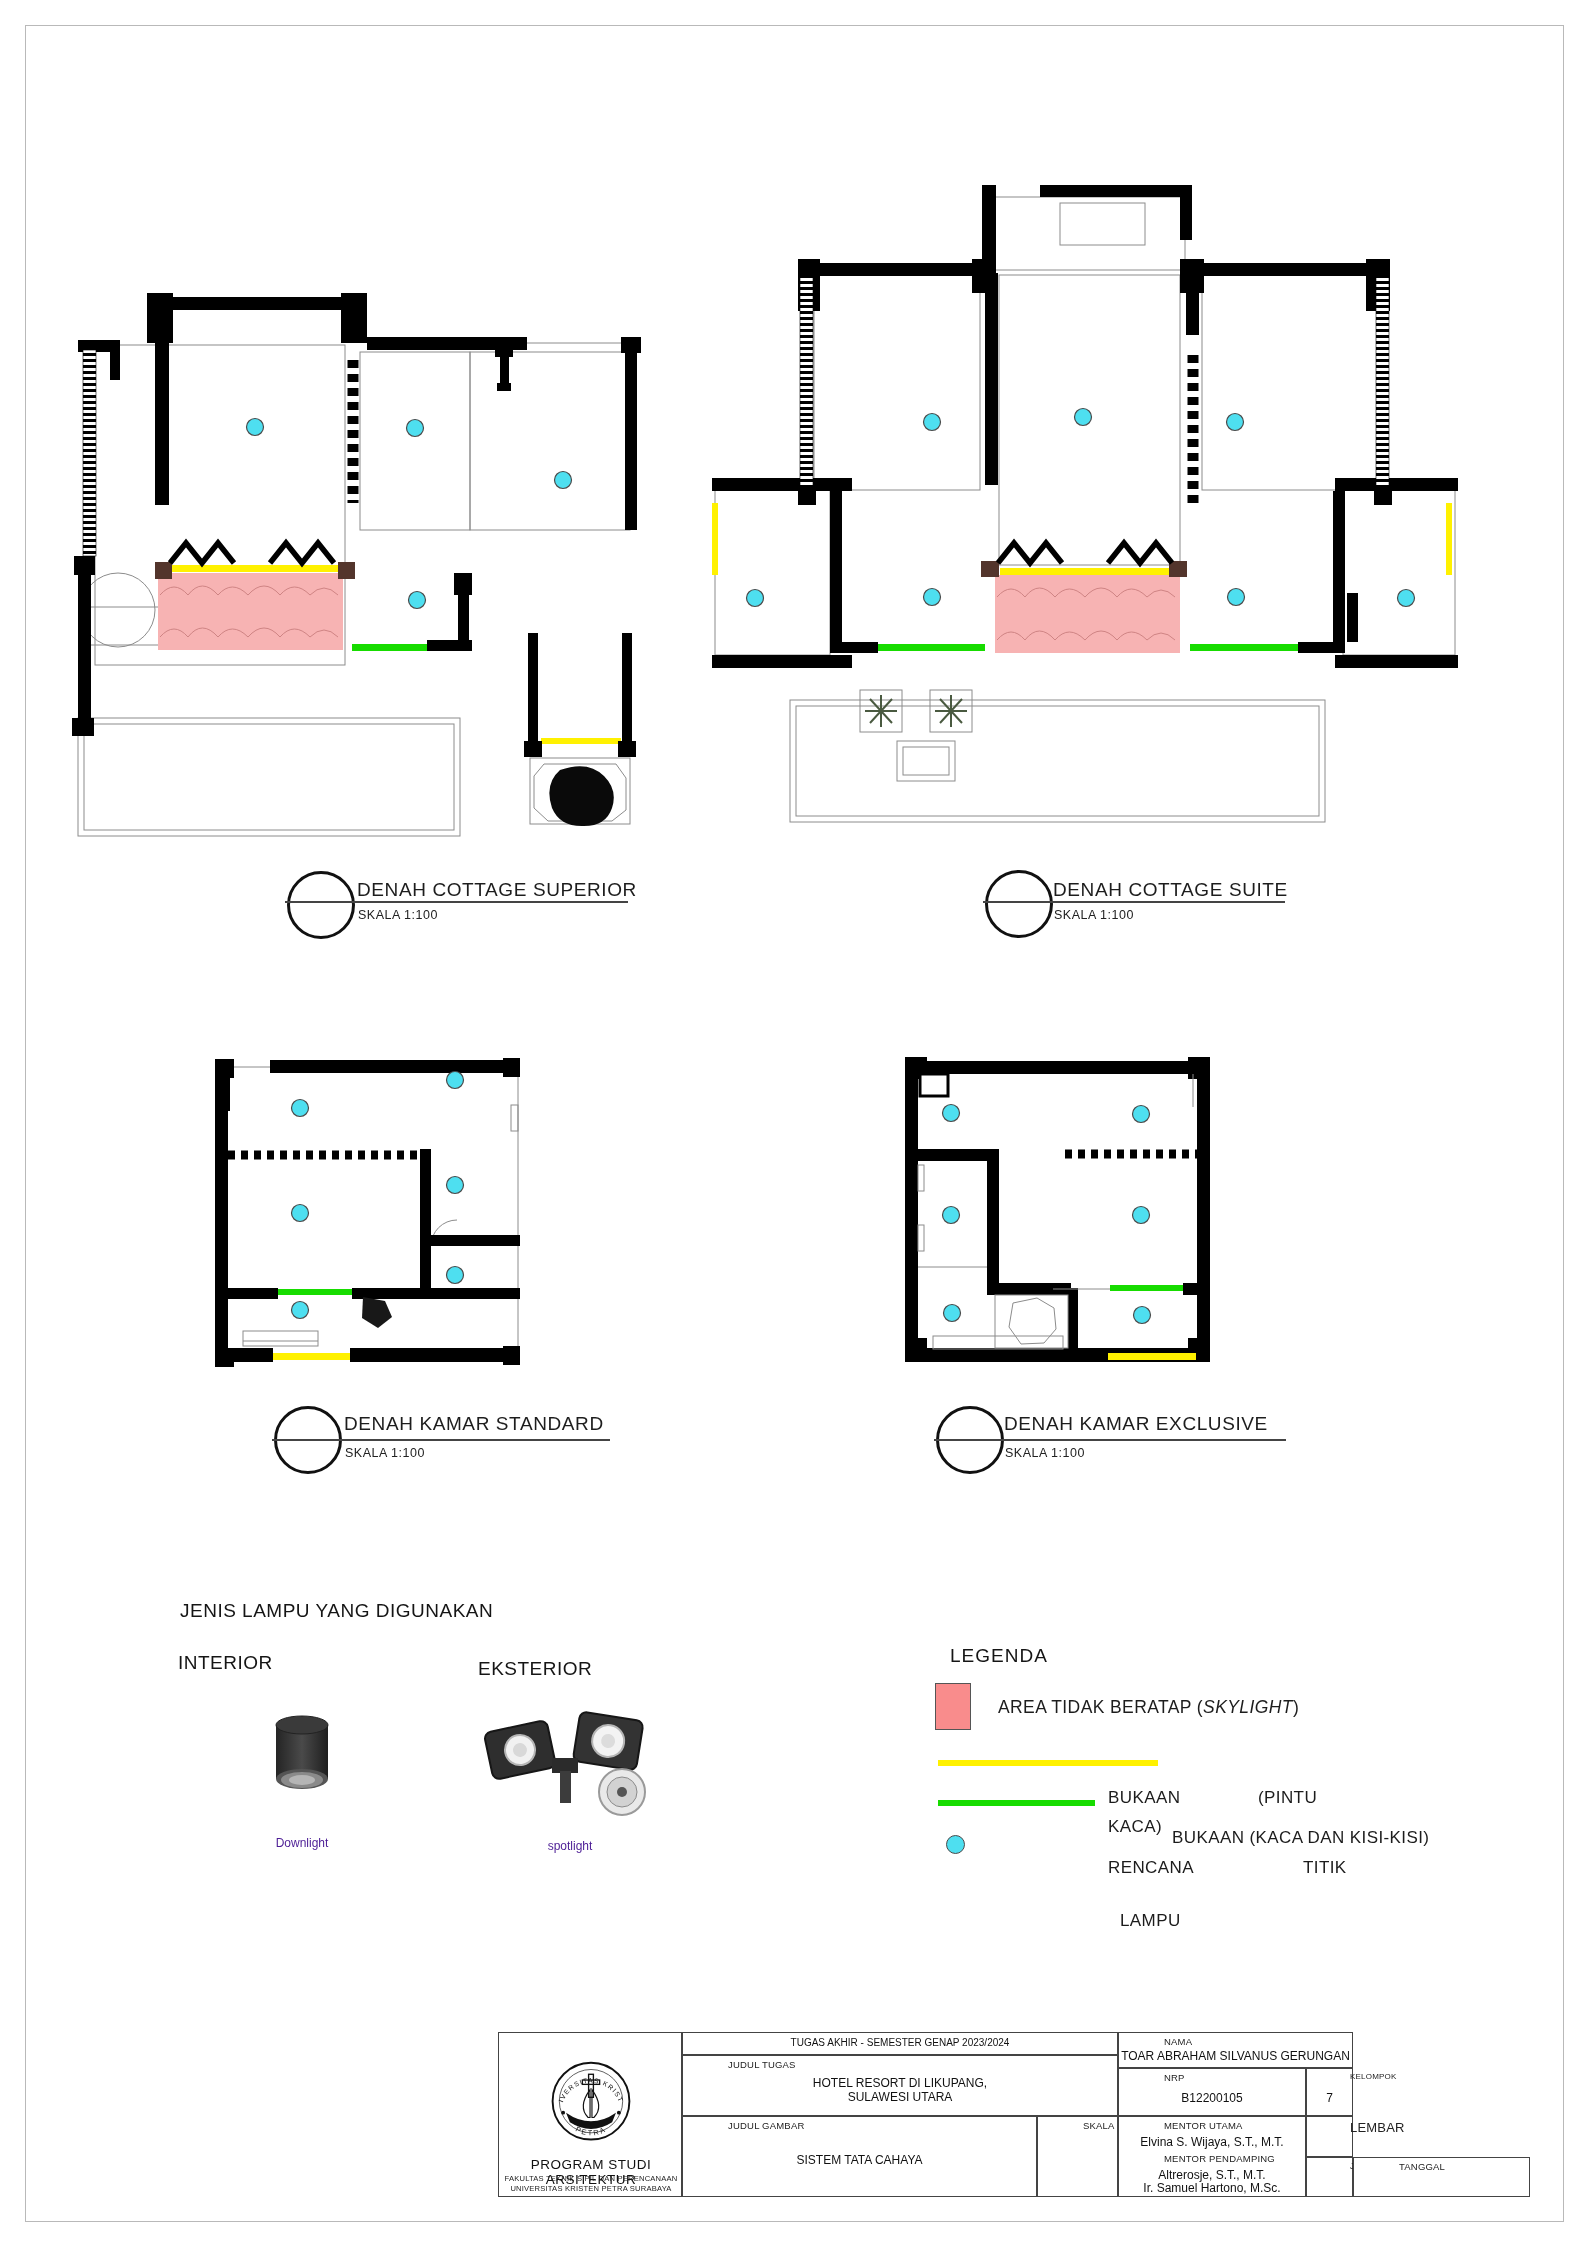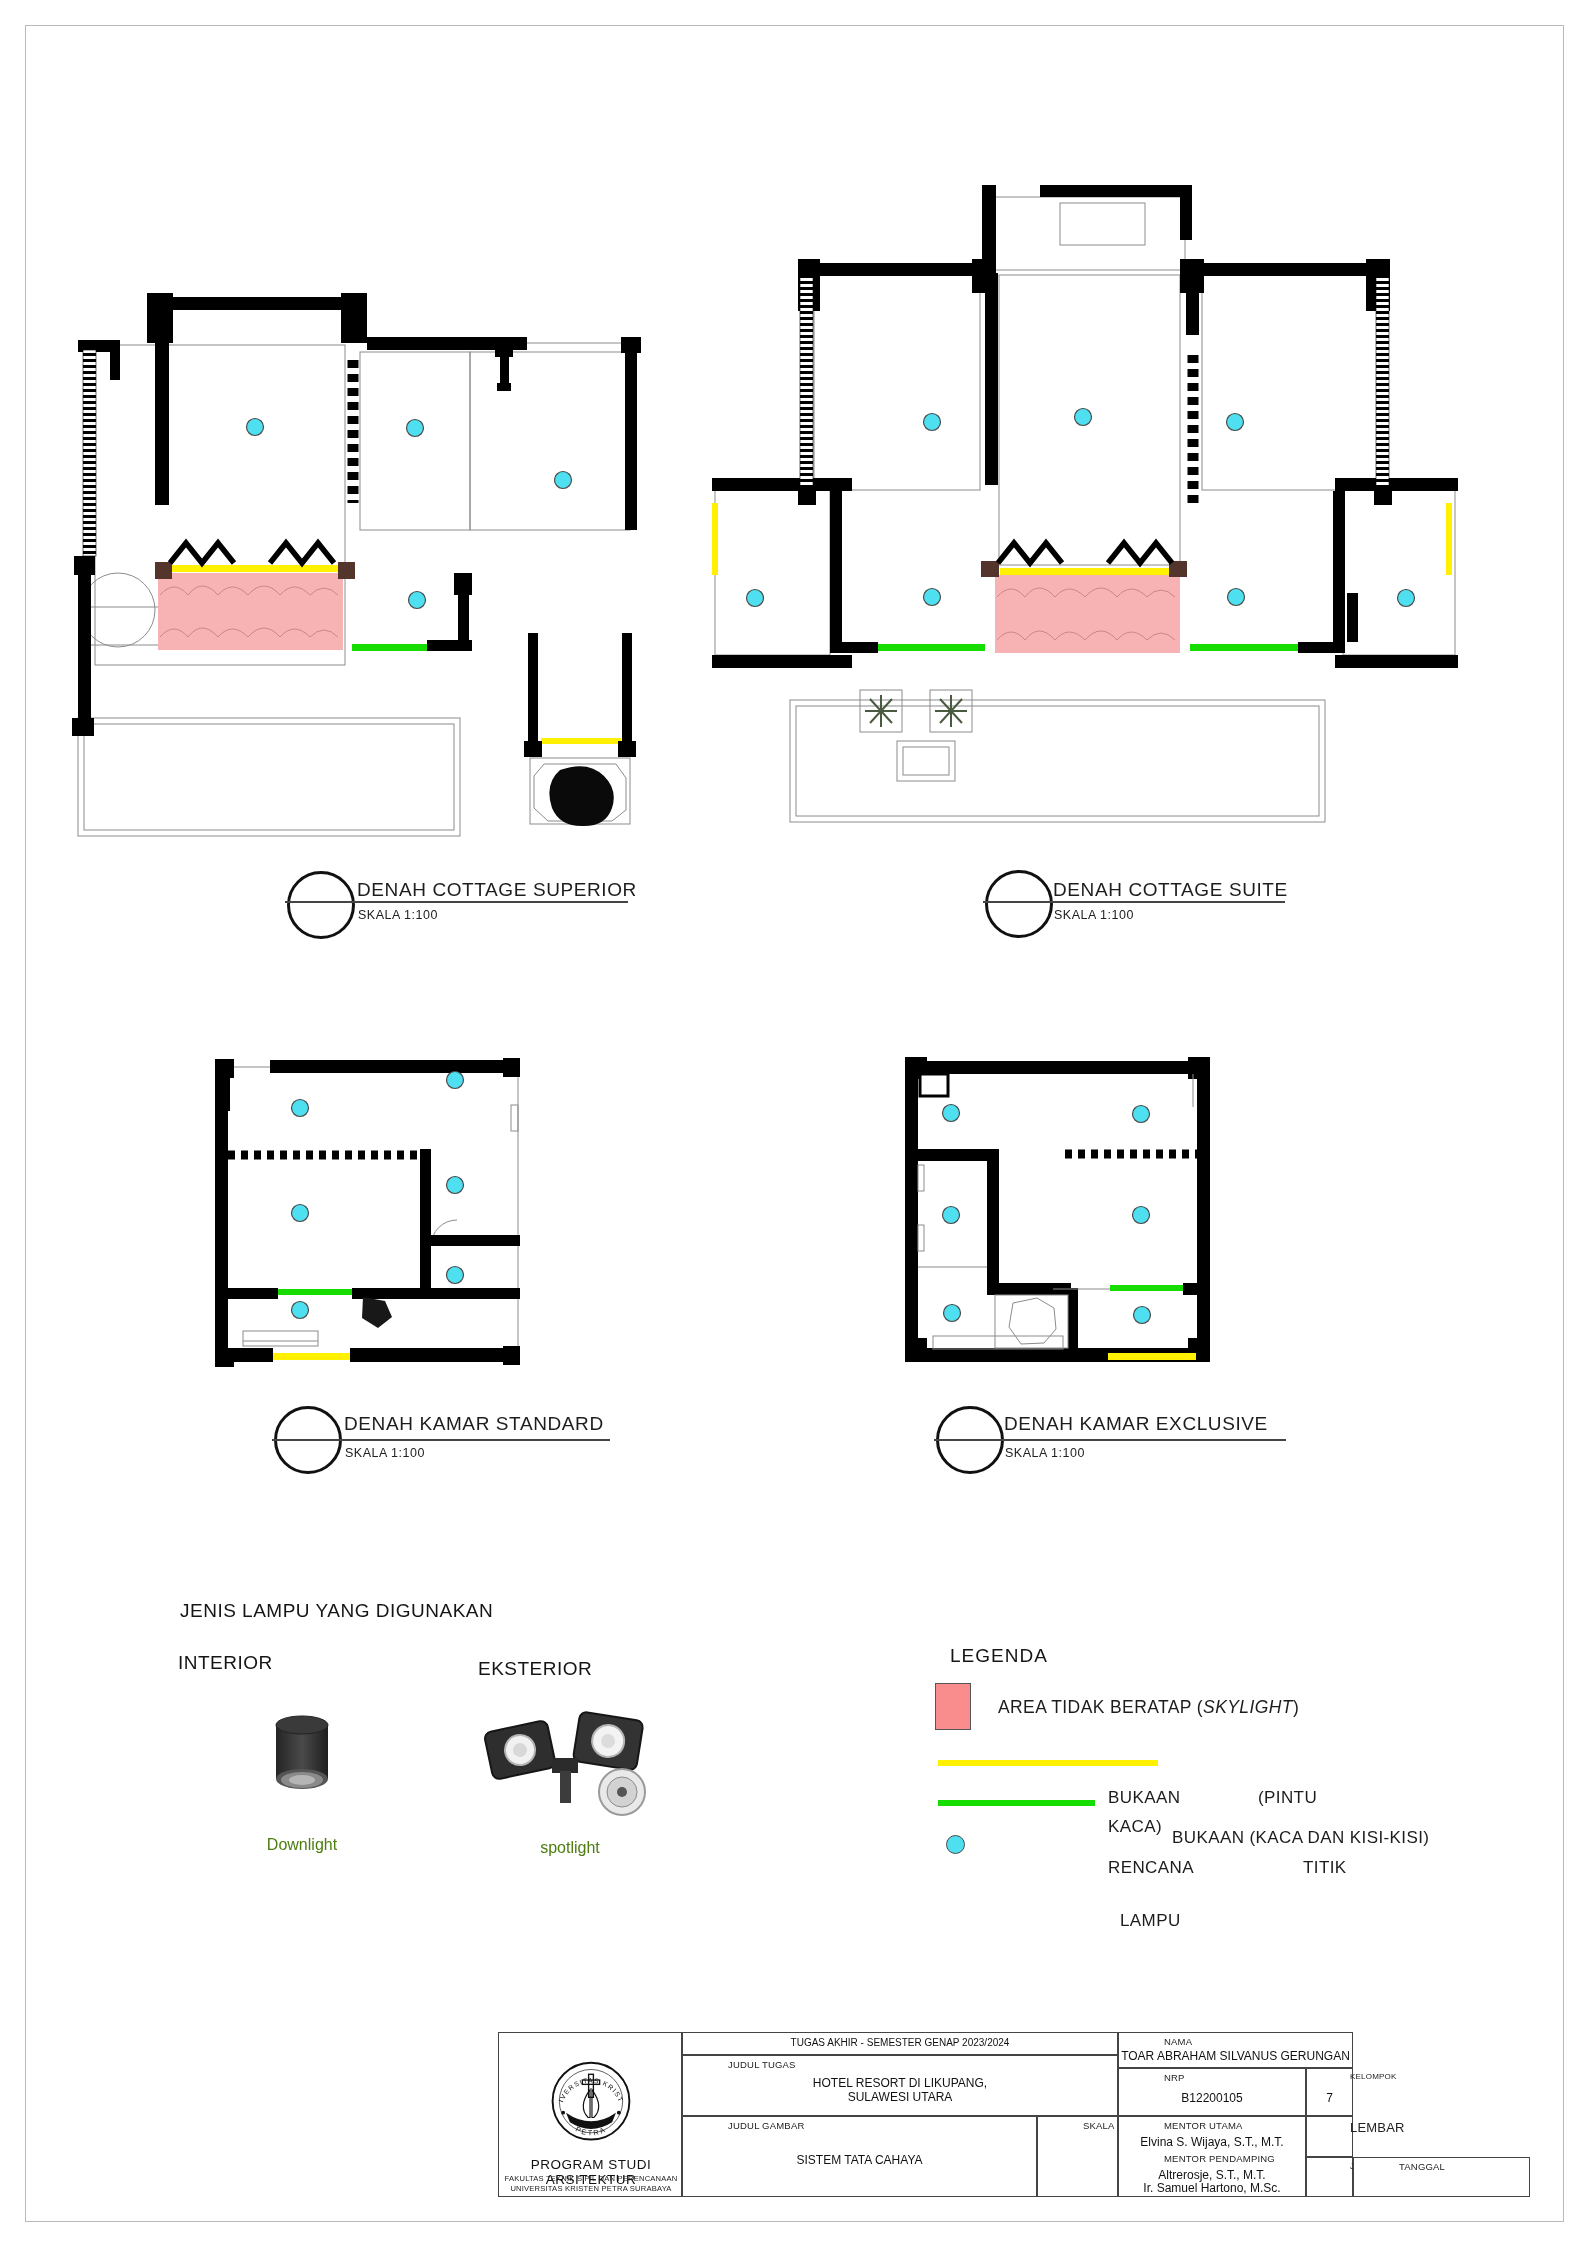--- a/index.html
+++ b/index.html
@@ -19,21 +19,21 @@
   .fg{fill:var(--green,#17DC00);}
   .fp{fill:var(--pinkA,#F7B3B3);}
   .brown{fill:#53352C;}
   .lamp{fill:var(--lamp,#4EDFF0);stroke:#4a4a4a;stroke-width:1.2;}
   .plan-title-label{font-size:19px;letter-spacing:.6px;color:#1d1d1d;white-space:nowrap;}
   .plan-scale{font-size:12.5px;letter-spacing:.5px;color:#222;white-space:nowrap;}
   .tcircle{width:62px;height:62px;border:3.5px solid #111;border-radius:50%;background:#fff;}
   .tline{height:1.5px;background:#444;}
   .h1{font-size:19px;letter-spacing:.5px;color:#151515;white-space:nowrap;}
   .lg-word{position:absolute;font-size:17px;letter-spacing:.4px;color:#1c1c1c;white-space:nowrap;}
-  .prod-label{font-size:16px;color:#4d7c0f;text-align:center;}
+  .prod-label{font-size:12px;color:#4c1d95;text-align:center;}
   
   .tb-cell{position:absolute;border:1px solid #444;box-sizing:border-box;background:#fff;}
   .tb-label{position:absolute;left:5px;top:3px;font-size:9.5px;color:#222;letter-spacing:.2px;white-space:nowrap;padding-left:40px;}
   .tb-val{position:absolute;left:0;right:0;text-align:center;font-size:12px;color:#111;white-space:nowrap;}
   .logo-text1{font-size:13.5px;letter-spacing:.5px;text-align:center;color:#111;}
   .logo-text2{font-size:7.6px;letter-spacing:.2px;text-align:center;color:#222;}
 </style>
 </head>
 <body>
 

